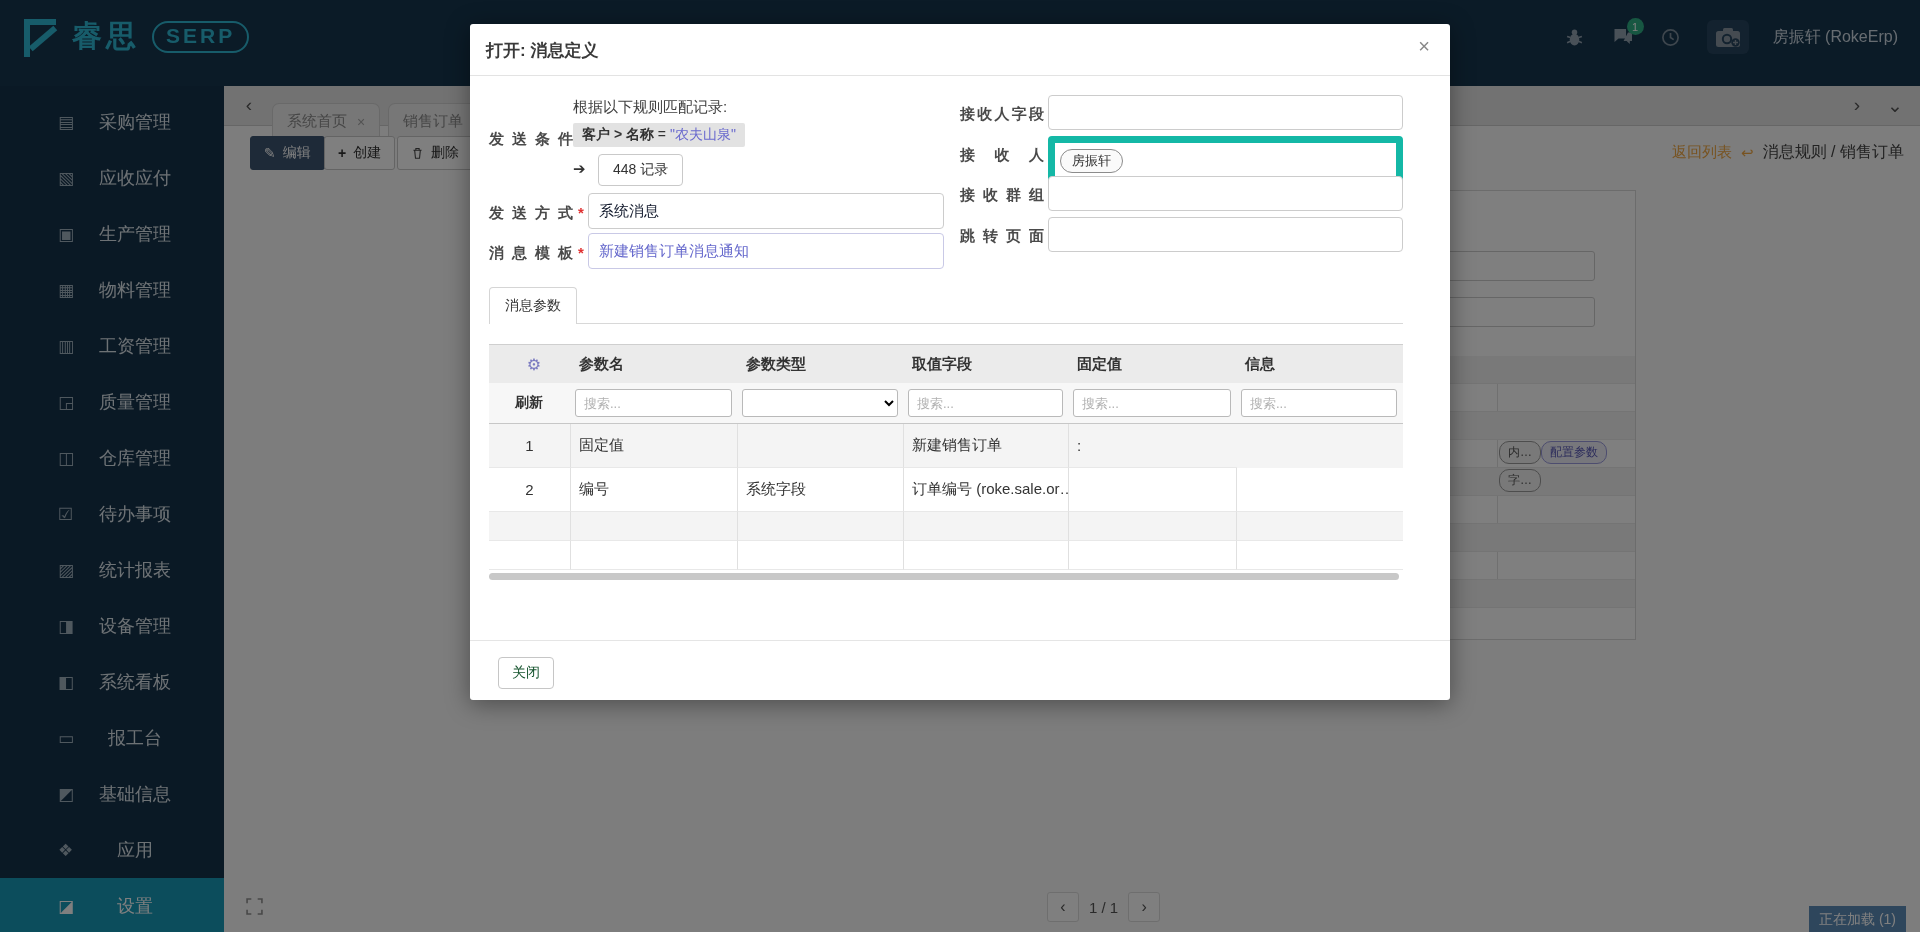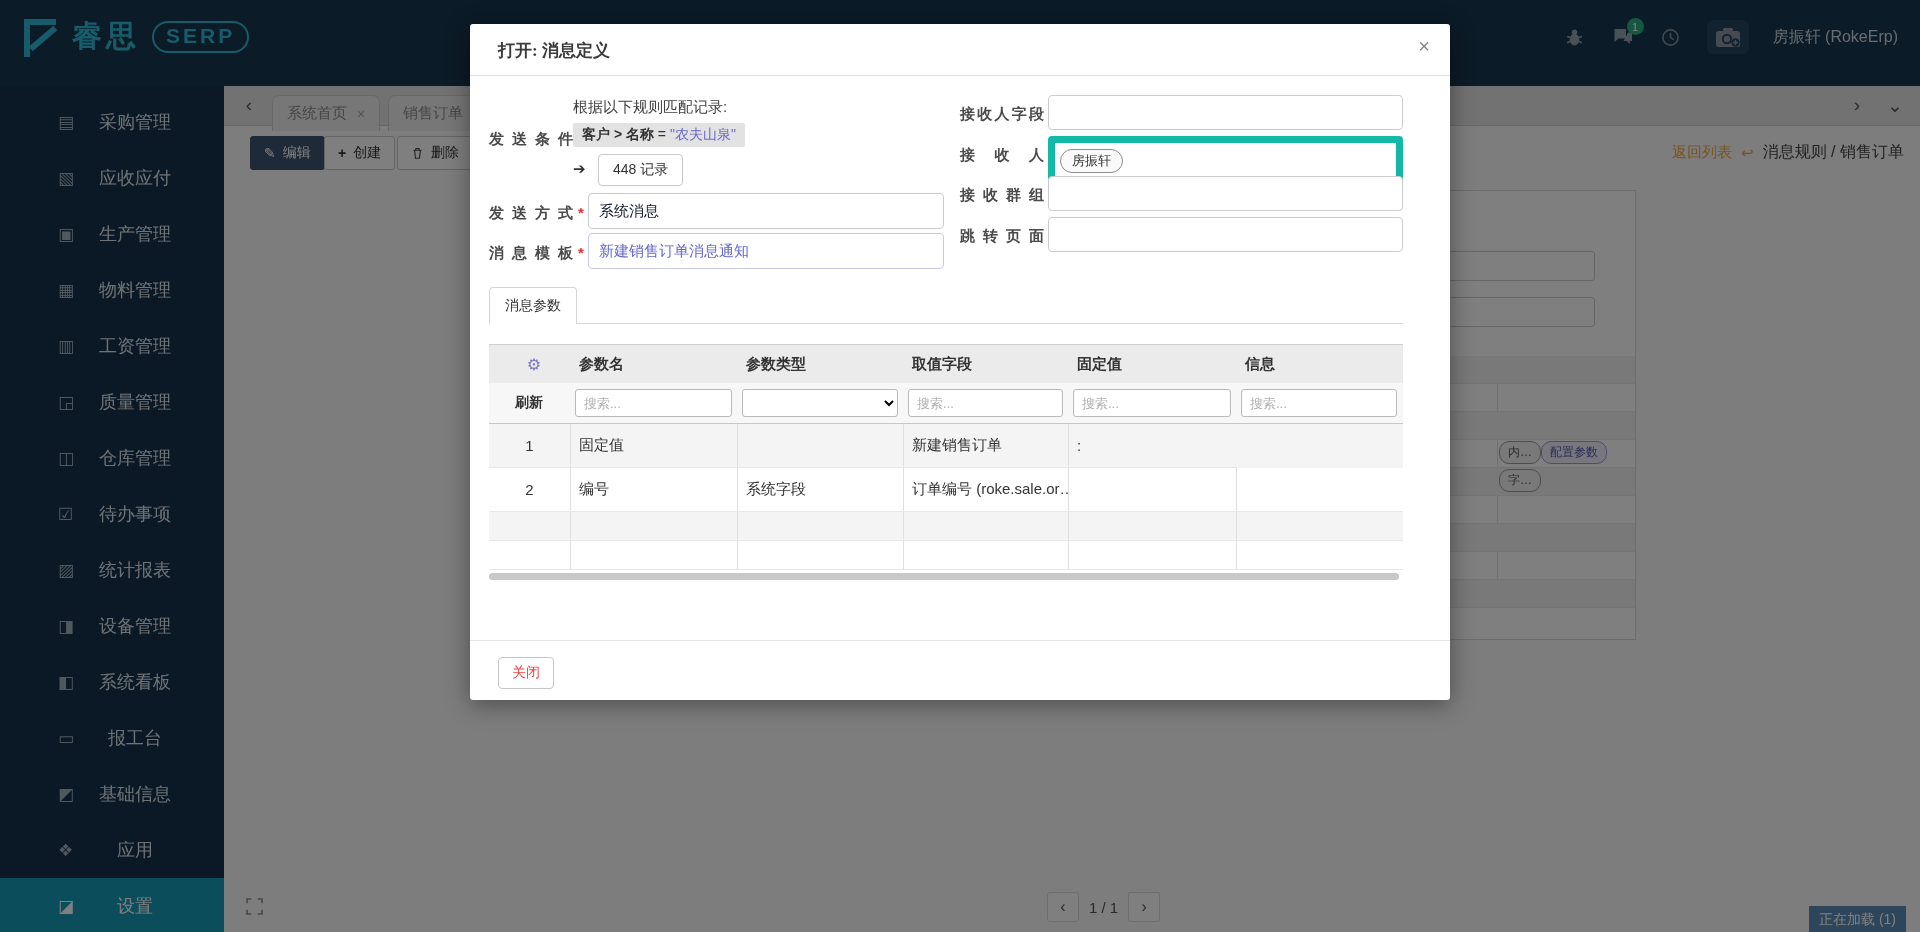--- a/index.html
+++ b/index.html
@@ -22,21 +22,21 @@
   .side-item { height:56px; display:flex; align-items:center; padding:0 18px 0 58px; cursor:pointer; }
   .side-item .glyph { width:24px; font-size:17px; color:#9fb0bd; flex:0 0 24px; }
   .side-item .lbl { flex:1; text-align:center; font-size:18px; color:#dbe4ea; padding-right:18px; }
   .side-item.active { background:#189ab8; }
   .side-item.active .lbl, .side-item.active .glyph { color:#ffffff; }
 
   
   .main { position:absolute; left:224px; top:86px; width:1696px; height:846px; background:#fafafa; }
   .tabbar { position:absolute; left:0; top:0; width:100%; height:40px; background:#e5e5e5; border-bottom:1px solid #cccccc; }
   .tab-chev { position:absolute; top:6px; width:26px; height:26px; font-size:19px; color:#555; display:flex; align-items:center; justify-content:center; cursor:pointer; }
-  .doc-tab { position:absolute; top:9px; height:36px; background:#eeeeee; border:1px solid #d2d2d2; border-bottom:none; border-radius:7px 7px 0 0; padding:8px 14px; font-size:15px; color:#8d8d8d; display:flex; gap:10px; align-items:center; cursor:pointer; }
+  .doc-tab { position:absolute; top:17px; height:36px; background:#eeeeee; border:1px solid #d2d2d2; border-bottom:none; border-radius:7px 7px 0 0; padding:8px 14px; font-size:15px; color:#8d8d8d; display:flex; gap:10px; align-items:center; cursor:pointer; }
   .doc-tab .x { color:#a5a5a5; font-size:14px; }
   .toolbar-btn { position:absolute; top:50px; height:34px; border-radius:3px; font-size:14px; display:flex; align-items:center; gap:7px; padding:0 13px; cursor:pointer; }
   .btn-dark { background:#3c5470; color:#fff; border:1px solid #3c5470; }
   .btn-light { background:#ffffff; color:#333; border:1px solid #c9c9c9; }
   .crumb-zone { position:absolute; right:16px; top:56px; display:flex; align-items:center; gap:9px; }
   .back-link { color:#f0a742; font-size:15px; cursor:pointer; }
   .crumb { color:#444; font-size:16px; }
 
   .bg-panel { position:absolute; left:1016px; top:104px; width:396px; height:450px; background:#ffffff; border:1px solid #d8d8d8; overflow:hidden; }
   .bg-box { position:absolute; left:12px; right:40px; height:30px; border:1px solid #cccccc; border-radius:3px; background:#fff; }
@@ -50,21 +50,21 @@
   .pagination { position:absolute; left:823px; top:806px; display:flex; align-items:center; gap:6px; }
   .page-btn { width:32px; height:30px; background:#fff; border:1px solid #dddddd; border-radius:3px; color:#555; font-size:16px; display:flex; align-items:center; justify-content:center; cursor:pointer; }
   .page-label { font-size:15px; color:#555; padding:0 4px; }
   .expand-btn { position:absolute; left:22px; top:812px; cursor:pointer; }
   .loading-badge { position:absolute; right:14px; bottom:0; height:26px; background:#5d8cb8; color:#ffffff; font-size:14px; line-height:26px; padding:0 10px; }
 
   
   .overlay { position:absolute; inset:0; background:rgba(0,0,0,0.5); z-index:40; }
   .modal { position:absolute; left:470px; top:24px; width:980px; height:676px; background:#ffffff; border-radius:3px; box-shadow:0 4px 24px rgba(0,0,0,.4); z-index:100; }
   .modal-header { position:absolute; left:0; top:0; width:100%; height:52px; border-bottom:1px solid #e3e3e3; }
-  .modal-title { position:absolute; left:28px; top:15px; font-size:17px; font-weight:bold; color:#3a3a3a;font-family:Liberation Serif, serif; }
+  .modal-title { position:absolute; left:16px; top:15px; font-size:17px; font-weight:bold; color:#3a3a3a; }
   .modal-close { position:absolute; right:20px; top:11px; font-size:20px; color:#888; cursor:pointer; }
 
   .flabel { position:absolute; width:84px; font-size:15px; font-weight:bold; color:#4a4a4a; text-align:justify; text-align-last:justify; }
   .req { color:#e03131; font-weight:bold; margin-left:3px; }
   .hint { position:absolute; left:103px; top:74px; font-size:15px; color:#404040; }
   .rule-tag { position:absolute; left:103px; top:99px; background:#e2e2e2; border-radius:2px; padding:3px 9px; font-size:14px; color:#333; }
   .rule-tag b { font-weight:bold; }
   .rule-val { color:#6a6ace; }
   .arrow-glyph { position:absolute; left:103px; top:136px; font-size:15px; color:#333; font-weight:bold; }
   .rec-btn { position:absolute; left:128px; top:130px; background:#fff; border:1px solid #c9c9c9; border-radius:4px; padding:6px 14px; font-size:14px; font-weight:normal; color:#333; cursor:pointer; }
@@ -94,21 +94,21 @@
   .tdata > div:last-child { border-right:none; }
   .tdata .num { justify-content:center; padding-left:0; }
   .tdata.odd { background:#f4f4f4; }
   .tempty { height:29px; }
   .tempty > div { border-right:1px solid #e0e0e0; border-bottom:1px solid #e8e8e8; }
   .tempty > div:last-child { border-right:none; }
   .tempty.odd { background:#f4f4f4; }
   .hscroll { position:absolute; left:19px; top:549px; width:910px; height:7px; background:#c8c8c8; border-radius:4px; cursor:pointer; }
 
   .modal-footer { position:absolute; left:0; top:616px; width:100%; height:60px; border-top:1px solid #e5e5e5; }
-  .close-btn { position:absolute; left:28px; top:16px; background:#fff; border:1px solid #c6c6c6; border-radius:4px; padding:6px 13px; font-size:14px; color:#ef4444; cursor:pointer; }
+  .close-btn { position:absolute; left:28px; top:16px; background:#fff; border:1px solid #c6c6c6; border-radius:4px; padding:6px 13px; font-size:14px; color:#14532d; cursor:pointer; }
 </style>
 </head>
 <body>
 
 <div class="topbar">
   <div class="logo">
     <svg width="40" height="40" viewBox="0 0 40 40" fill="none" stroke="#2fb8d4" stroke-width="6" stroke-linecap="square">
         <path d="M7 38V5h26"></path>
         <path d="M13 30L33 13"></path>
       </svg>

